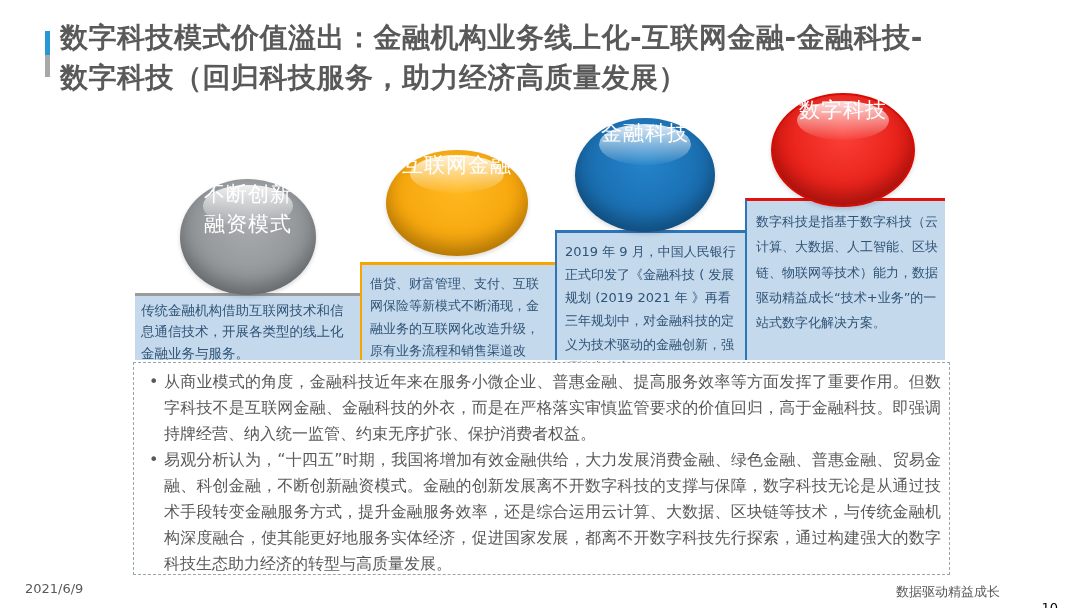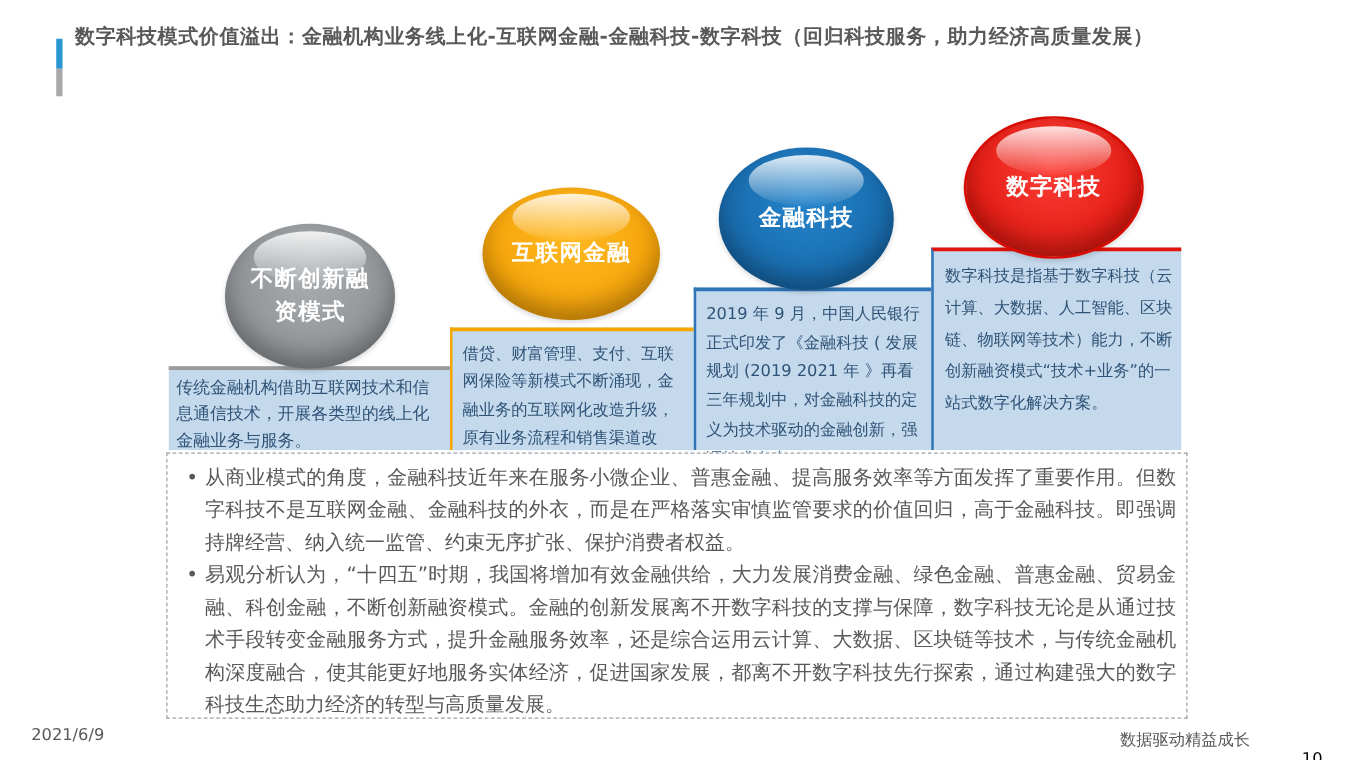--- a/index.html
+++ b/index.html
@@ -9,21 +9,21 @@
     overflow:hidden;
   }
   .slide{position:absolute;inset:0;}
 
   
   .title-bar{position:absolute;left:45px;top:31px;width:5px;height:46px;}
   .title-bar .seg-blue{width:5px;height:24px;background:#2997D3;}
   .title-bar .seg-gray{width:5px;height:22px;background:#A8A8A8;}
   h1.page-title{
     position:absolute;left:60px;top:18px;width:880px;margin:0;
-    font-size:16px;font-weight:bold;color:#595959;line-height:1.42;
+    font-size:28px;font-weight:bold;color:#595959;line-height:1.42;
     letter-spacing:0.5px;
   }
   .logo{position:absolute;left:933px;top:14px;width:136px;text-align:center;}
   .logo .brand-row{position:relative;height:36px;}
   .logo .brand{
     position:absolute;left:14px;top:4px;font-size:24px;font-weight:bold;
     font-style:italic;color:#2A9CD5;letter-spacing:0px;
   }
   .logo svg{position:absolute;left:0;top:0;}
   .logo .brand-cn{font-size:16px;font-weight:bold;color:#2A9CD5;letter-spacing:3px;margin-top:2px;}
@@ -41,22 +41,22 @@
   .step-1 p{padding:4px 10px 0 6px;font-size:13.5px;line-height:1.58;}
   .step-2{left:360px;top:262px;width:195px;height:98px;border-top:3px solid #F7A600;border-left:2px solid #F7A600;}
   .step-2 p{padding:8px 6px 0 8px;font-size:13px;line-height:1.72;}
   .step-3{left:555px;top:230px;width:190px;height:130px;border-top:3px solid #2E75B6;border-left:2px solid #2E75B6;}
   .step-3 p{padding:7px 6px 0 8px;font-size:13px;line-height:1.78;}
   .step-4{left:745px;top:198px;width:200px;height:162px;border-top:3px solid #E3120B;border-left:2px solid #2E75B6;}
   .step-4 p{padding:8px 6px 0 9px;font-size:13px;line-height:1.95;}
 
   
   .ellipse{
-    position:absolute;border-radius:50%;display:flex;align-items:center;justify-content:center;
-    text-align:center;color:#ffffff;font-weight:bold;font-size:18px;letter-spacing:1px;
+    position:absolute;border-radius:50%;display:flex;align-items:flex-start;justify-content:center;
+    text-align:center;color:#ffffff;font-weight:normal;font-size:21px;letter-spacing:1px;
     box-shadow:inset 0 -10px 18px rgba(0,0,0,.28), 0 2px 4px rgba(0,0,0,.15);
   }
   .ellipse::before{
     content:"";position:absolute;left:17%;top:5%;width:66%;height:36%;border-radius:50%;
     background:linear-gradient(rgba(255,255,255,.85),rgba(255,255,255,.03));
   }
   .ellipse span{position:relative;line-height:1.45;}
   .el-gray{left:180px;top:179px;width:136px;height:116px;
     background:radial-gradient(ellipse at 50% 35%, #a9adb0, #82868a);}
   .el-gray span{width:96px;}
@@ -102,21 +102,21 @@
     <div class="step step-1">
       <p>传统金融机构借助互联网技术和信息通信技术，开展各类型的线上化金融业务与服务。</p>
     </div>
     <div class="step step-2">
       <p>借贷、财富管理、支付、互联网保险等新模式不断涌现，金融业务的互联网化改造升级，原有业务流程和销售渠道改变。</p>
     </div>
     <div class="step step-3">
       <p>2019 年 9 月，中国人民银行正式印发了《金融科技 ( 发展规划 (2019 2021 年 》再看三年规划中，对金融科技的定义为技术驱动的金融创新，强调技术在先。</p>
     </div>
     <div class="step step-4">
-      <p>数字科技是指基于数字科技（云计算、大数据、人工智能、区块链、物联网等技术）能力，不断创新融资模式“技术+业务”的一站式数字化解决方案。</p>
+      <p>数字科技是指基于数字科技（云计算、大数据、人工智能、区块链、物联网等技术）能力，数据驱动精益成长“技术+业务”的一站式数字化解决方案。</p>
     </div>
 
     <div class="ellipse el-gray">
       <span>不断创新融资模式</span>
     </div>
     <div class="ellipse el-orange">
       <span>互联网金融</span>
     </div>
     <div class="ellipse el-blue">
       <span>金融科技</span>

